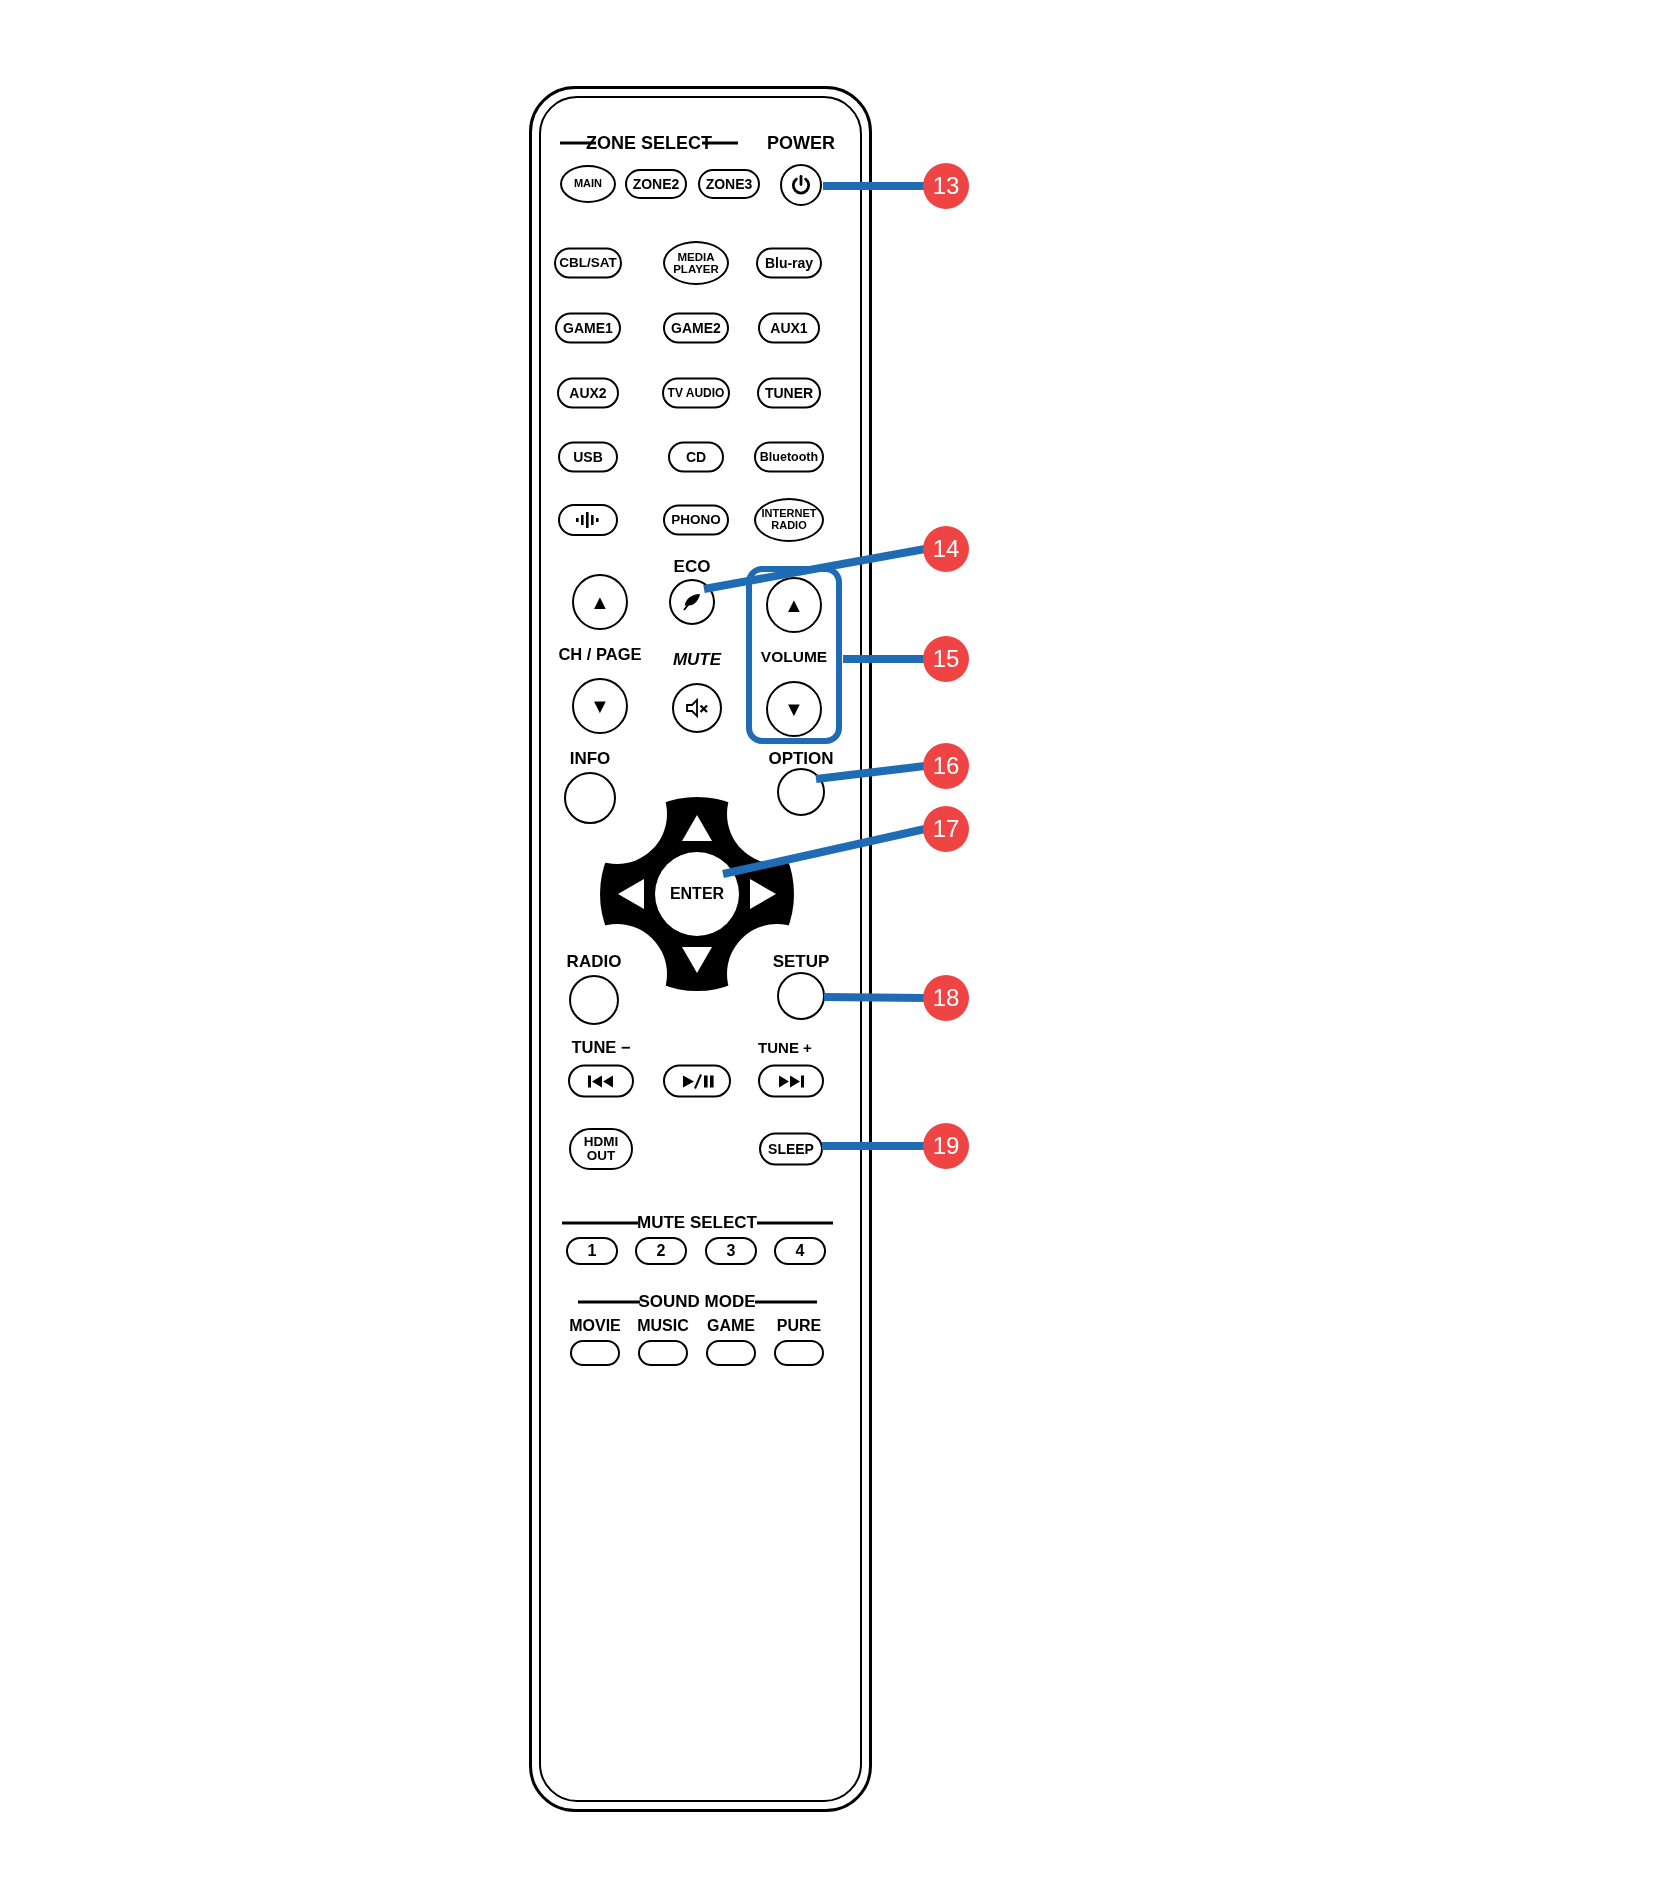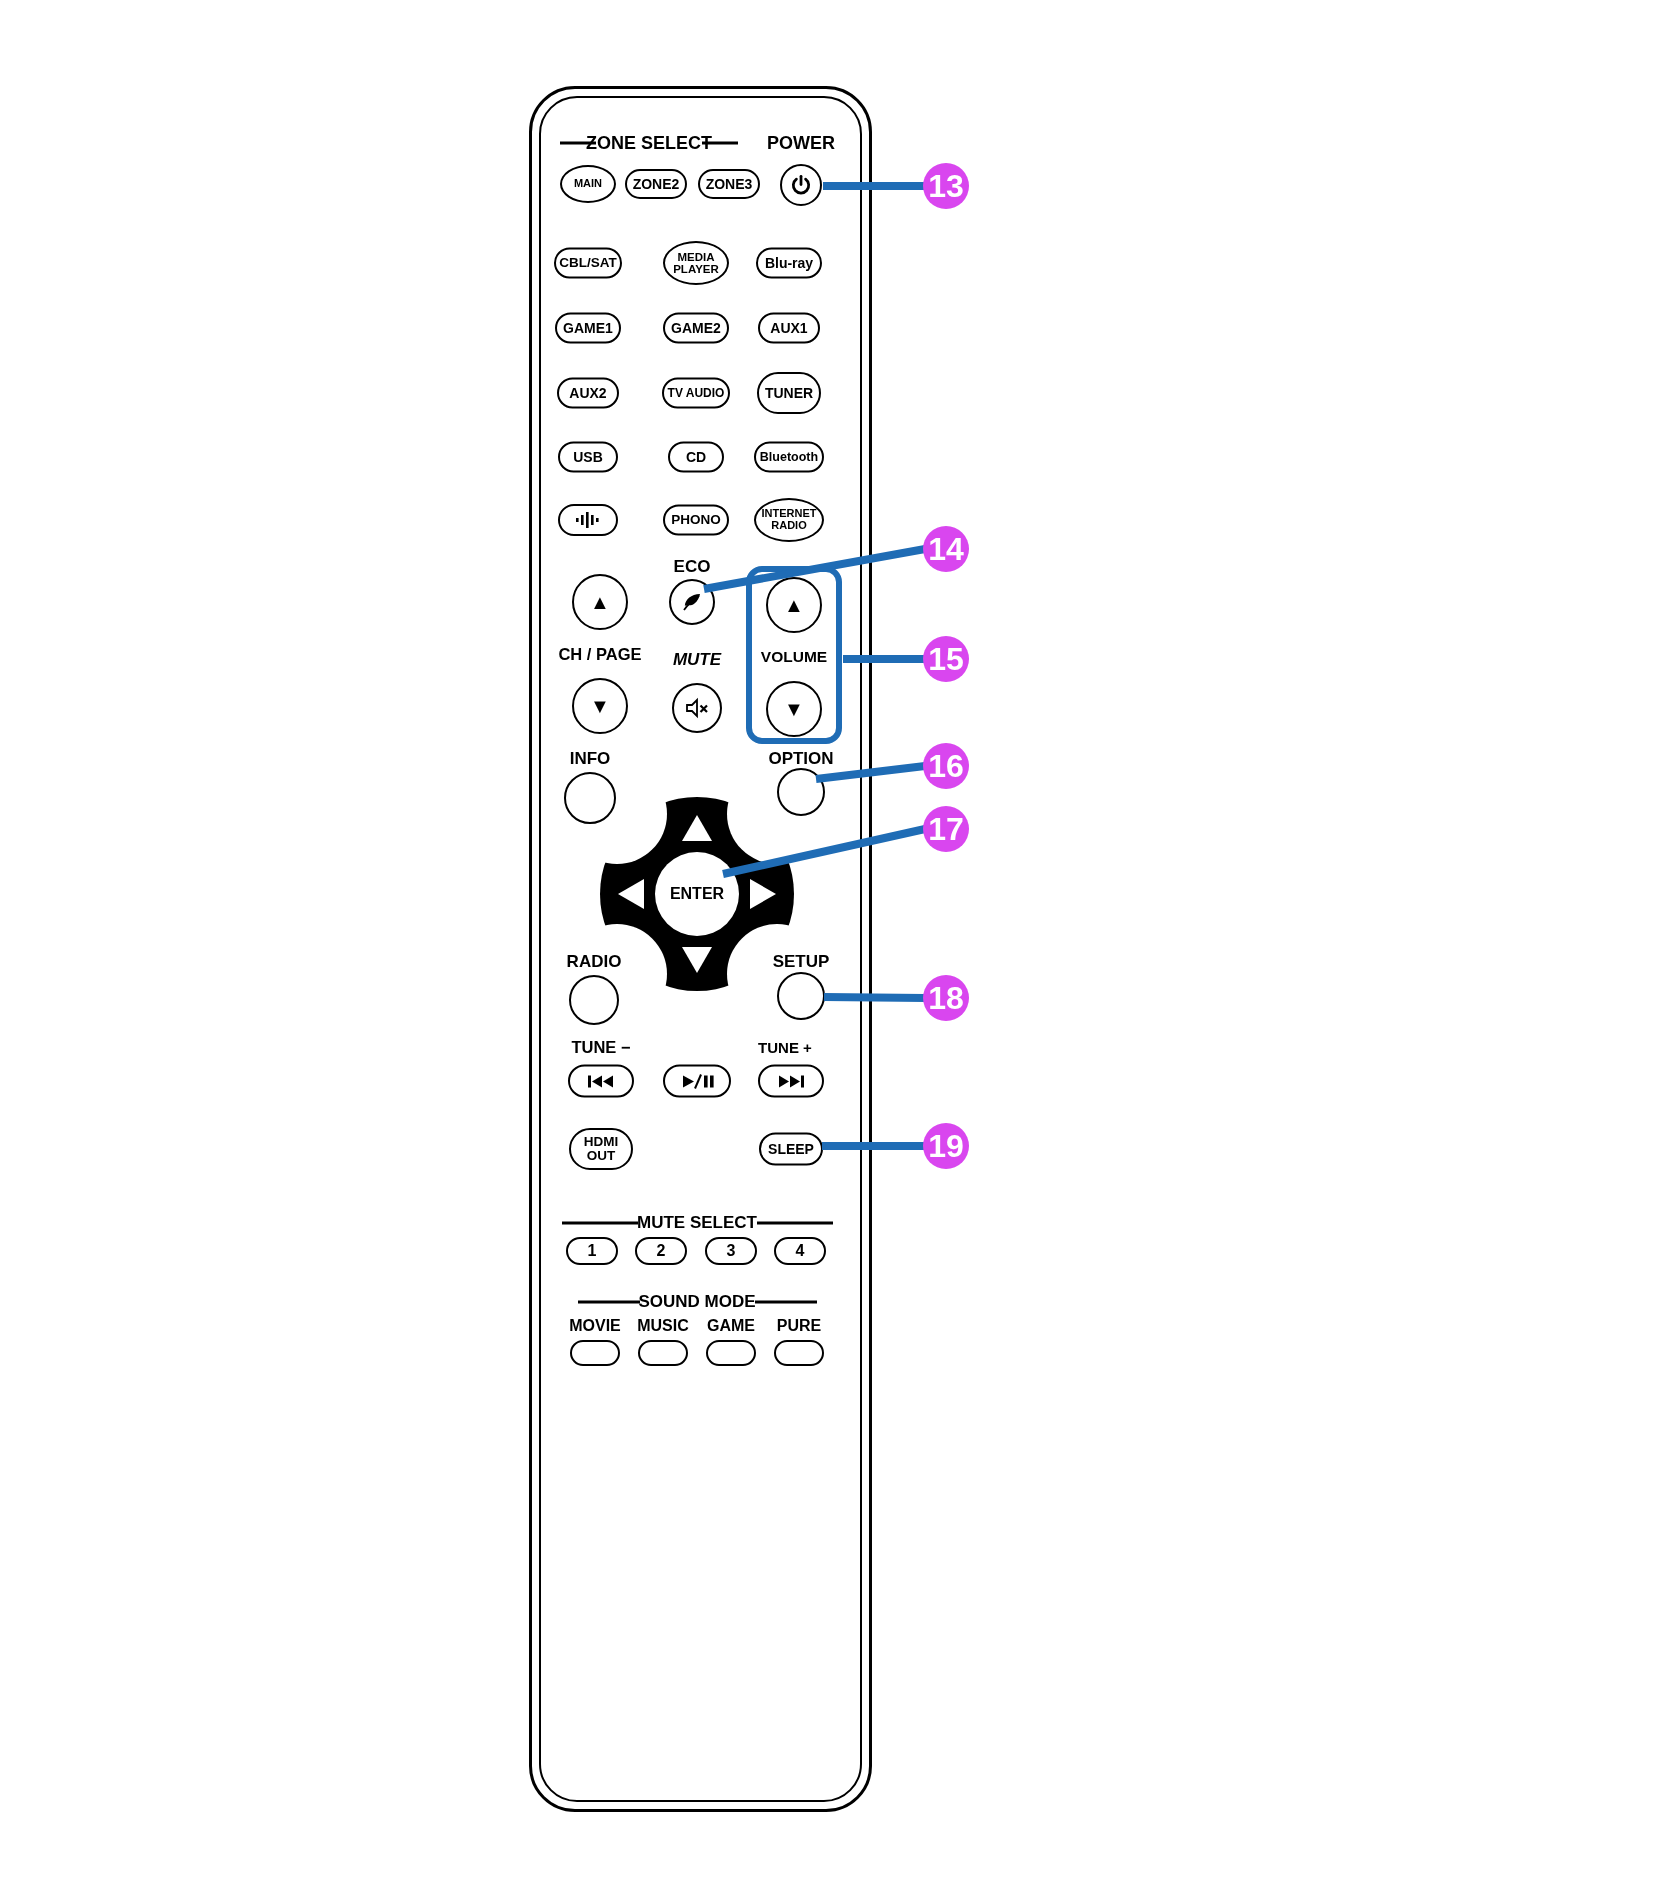--- a/index.html
+++ b/index.html
@@ -15,22 +15,22 @@
           display:flex; align-items:center; justify-content:center; font-weight:700; color:#000; }
   .lbl { font-weight:700; color:#000; white-space:nowrap; text-align:center; }
   .hline { background:#000; height:3px; }
   .remote-outer { position:absolute; left:529px; top:86px; width:343px; height:1726px;
                   border:3.5px solid #000; border-radius:46px; background:#fff; }
   .remote-inner { position:absolute; left:7px; top:7px; right:7px; bottom:7px;
                   border:2px solid #000; border-radius:38px; }
   .vol-box { border:6px solid var(--accent,#1f6cb5); border-radius:16px; background:transparent; }
   .lines-svg { position:absolute; left:0; top:0; width:1665px; height:1878px;
                pointer-events:none; color:var(--accent,#1f6cb5); }
-  .callout { width:46px; height:46px; border-radius:50%; background:#d946ef; color:#fff;
-             display:flex; align-items:center; justify-content:center; font-weight:700; font-size:32px; }
+  .callout { width:46px; height:46px; border-radius:50%; background:#ef4444; color:#fff;
+             display:flex; align-items:center; justify-content:center; font-weight:400; font-size:24px; }
   .tri { font-size:20px; line-height:1; color:#000; }
 </style>
 </head>
 <body>
 
 <div class="canvas">
 
   <div class="remote-outer">
     <div class="remote-inner"></div>
   </div>
@@ -56,21 +56,21 @@
     <span>PLAYER</span>
   </div>
   <div class="abs pill" style="left:789px; top:263px; width:66px; height:31px; font-size:14px;">Blu-ray</div>
 
   <div class="abs pill" style="left:588px; top:328px; width:66px; height:31px; font-size:14px;">GAME1</div>
   <div class="abs pill" style="left:696px; top:328px; width:66px; height:31px; font-size:14px;">GAME2</div>
   <div class="abs pill" style="left:789px; top:328px; width:62px; height:31px; font-size:14px;">AUX1</div>
 
   <div class="abs pill" style="left:588px; top:393px; width:62px; height:31px; font-size:14px;">AUX2</div>
   <div class="abs pill" style="left:696px; top:393px; width:68px; height:31px; font-size:12px;">TV AUDIO</div>
-  <div class="abs pill" style="left:789px; top:393px; width:64px; height:42px; font-size:14px;">TUNER</div>
+  <div class="abs pill" style="left:789px; top:393px; width:64px; height:31px; font-size:14px;">TUNER</div>
 
   <div class="abs pill" style="left:588px; top:457px; width:60px; height:31px; font-size:14px;">USB</div>
   <div class="abs pill" style="left:696px; top:457px; width:56px; height:31px; font-size:14px;">CD</div>
   <div class="abs pill" style="left:789px; top:457px; width:70px; height:31px; font-size:12.5px;">Bluetooth</div>
 
   <div class="abs pill" style="left:588px; top:520px; width:60px; height:32px;">
     <svg width="30" height="20" viewBox="0 0 30 20">
       <rect x="3" y="8" width="2.6" height="4" fill="#000"></rect>
       <rect x="8" y="5" width="2.6" height="10" fill="#000"></rect>
       <rect x="13" y="2" width="2.6" height="16" fill="#000"></rect>

